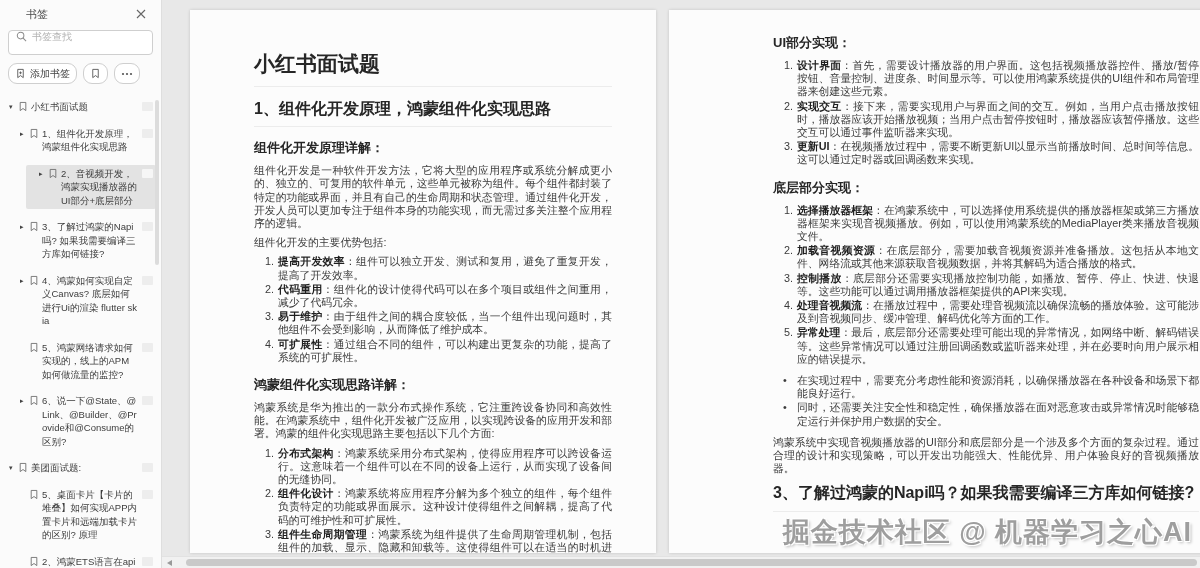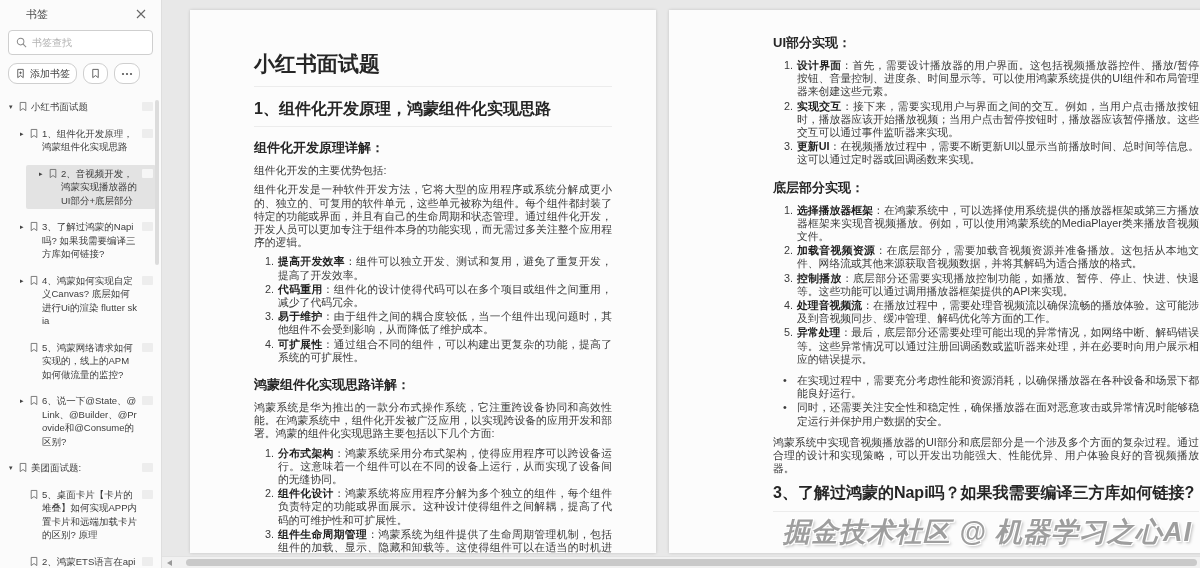--- a/index.html
+++ b/index.html
@@ -8,21 +8,21 @@
   .app { width:1200px; height:568px; display:flex; }
 
   
   .sidebar { width:162px; flex:none; background:#fbfbfb; border-right:1px solid #dedede;
              display:flex; flex-direction:column; position:relative; }
   .sb-header { height:28px; flex:none; display:flex; align-items:center; justify-content:space-between;
                padding:0 12px 0 14px; }
   .sb-title { font-size:11px; color:#4a4a4a;margin-left:12px; }
   .close-btn { width:16px; height:16px; display:flex; align-items:center; justify-content:center; cursor:pointer; }
   .search-box { margin:2px 8px 7px; height:25px; flex:none; border:1px solid #cfcfcf; border-radius:4px;
-                background:#fff; display:flex; align-items:center; padding:0 7px; gap:5px; }
+                background:#fff; display:flex; align-items:flex-start; padding:0 7px; gap:5px; }
   .search-box input { border:none; outline:none; font-size:10px; color:#333; width:100%;
                       background:transparent; font-family:inherit; }
   .search-box input::placeholder { color:#b3b3b3; }
   .sb-toolbar { display:flex; gap:6px; padding:1px 8px 9px; flex:none; }
   .sb-btn { border:1px solid #cfcfcf; border-radius:9px; background:#fff; height:21px;
             display:flex; align-items:center; gap:4px; padding:0 6px; font-size:10px; color:#444; cursor:pointer; }
   .tree { flex:1; overflow:hidden; padding:5px 5px 0 7px; }
   .tree-item { display:flex; align-items:flex-start; margin-bottom:9px; padding:2px 3px 2px 2px;
                border-radius:2px; cursor:pointer; }
   .tree-item.level1 { padding-left:13px; }
@@ -53,21 +53,21 @@
   .doc-li { display:flex; font-size:10.8px; color:#3a3a3a; line-height:13.2px; margin-bottom:1px;
             text-align:justify; }
   .doc-li b { color:#1f1f1f; }
   .doc-ol .marker { min-width:15px; text-align:right; margin:0 4px 0 5px; flex:none; }
   .doc-ul .marker { min-width:8px; margin:0 6px 0 10px; flex:none; }
   .doc-li .txt { flex:1; }
 
   .watermark { position:absolute; right:8px; bottom:18px; font-size:27px; font-weight:600;
                letter-spacing:1px; color:#9e9e9e; white-space:nowrap;
                text-shadow:-1px -1px 0 #ffffff, 1px -1px 0 #ffffff, -1px 1px 0 #ffffff,
-                            1px 1px 0 #ffffff, 2px 2px 3px rgba(0,0,0,0.25);font-style:italic; }
+                            1px 1px 0 #ffffff, 2px 2px 3px rgba(0,0,0,0.25); }
 
   
   .hscroll { position:absolute; left:0; right:0; bottom:0; height:12px; background:#f1f1f1;
              border-top:1px solid #e2e2e2; }
   .hscroll .h-arrow { position:absolute; left:5px; top:3px; width:0; height:0;
              border-right:5px solid #9a9a9a; border-top:3px solid transparent;
              border-bottom:3px solid transparent; }
   .hscroll .h-thumb { position:absolute; left:24px; right:3px; top:2px; height:7px;
              background:#c9c9c9; border-radius:3.5px; }
 
@@ -230,22 +230,22 @@
       </div>
     <div class="sb-vscroll"></div>
   </div>
 
   <div class="main">
     <div class="pages">
       <div class="page page-1">
           <div class="doc-h1">小红书面试题</div>
           <div class="doc-h2">1、组件化开发原理，鸿蒙组件化实现思路</div>
           <div class="doc-h3">组件化开发原理详解：</div>
+          <div class="doc-p">组件化开发是一种软件开发方法，它将大型的应用程序或系统分解成更小的、独立的、可复用的软件单元，这些单元被称为组件。每个组件都封装了特定的功能或界面，并且有自己的生命周期和状态管理。通过组件化开发，开发人员可以更加专注于组件本身的功能实现，而无需过多关注整个应用程序的逻辑。</div>
           <div class="doc-p">组件化开发的主要优势包括:</div>
-          <div class="doc-p">组件化开发是一种软件开发方法，它将大型的应用程序或系统分解成更小的、独立的、可复用的软件单元，这些单元被称为组件。每个组件都封装了特定的功能或界面，并且有自己的生命周期和状态管理。通过组件化开发，开发人员可以更加专注于组件本身的功能实现，而无需过多关注整个应用程序的逻辑。</div>
           <div class="doc-ol">
             <div class="doc-li">
               <span class="marker">1.</span>
               <span class="txt"><b>提高开发效率</b>：组件可以独立开发、测试和复用，避免了重复开发，提高了开发效率。</span>
             </div>
             <div class="doc-li">
               <span class="marker">2.</span>
               <span class="txt"><b>代码重用</b>：组件化的设计使得代码可以在多个项目或组件之间重用，减少了代码冗余。</span>
             </div>
             <div class="doc-li">

